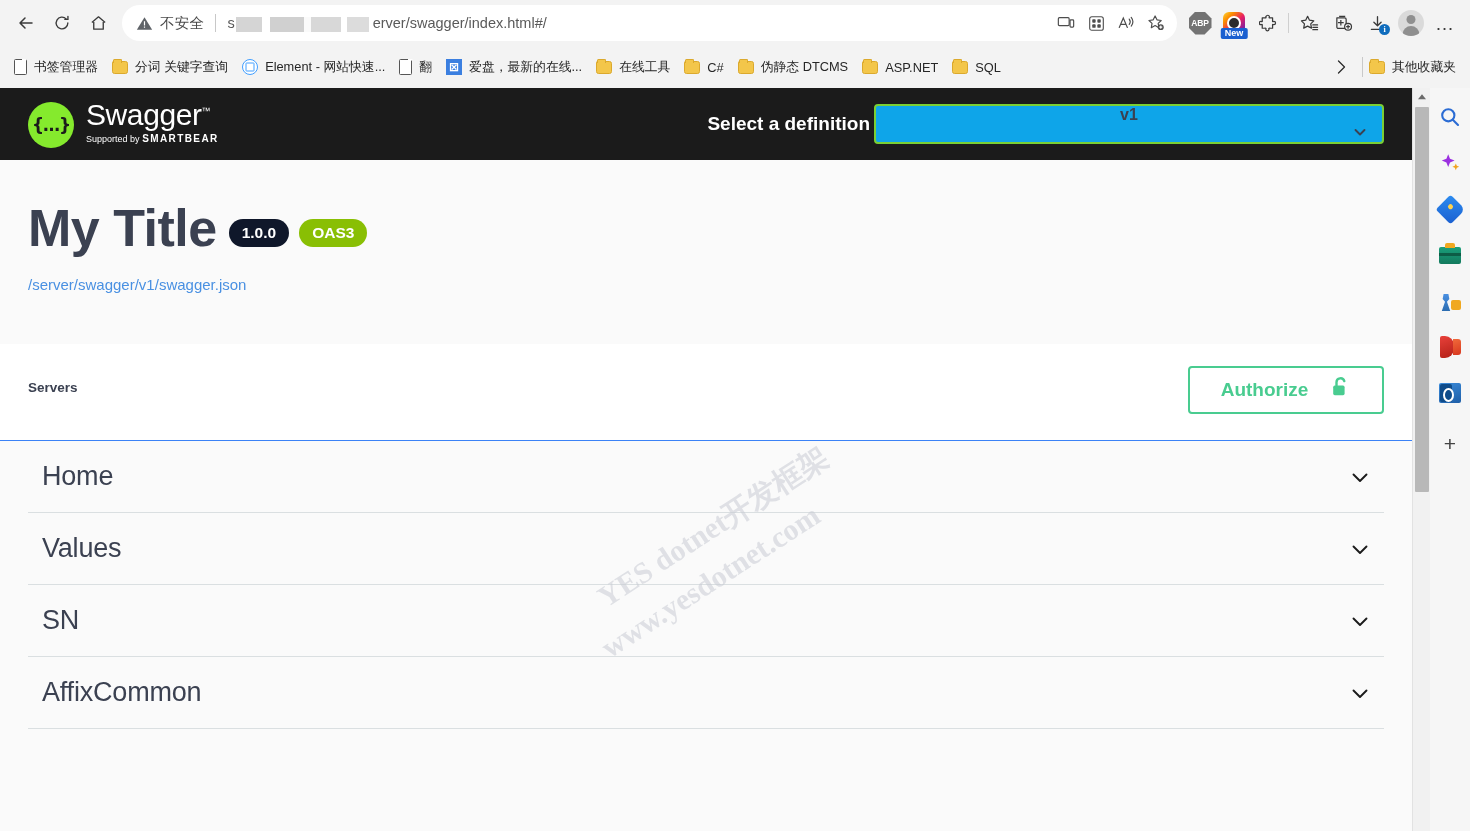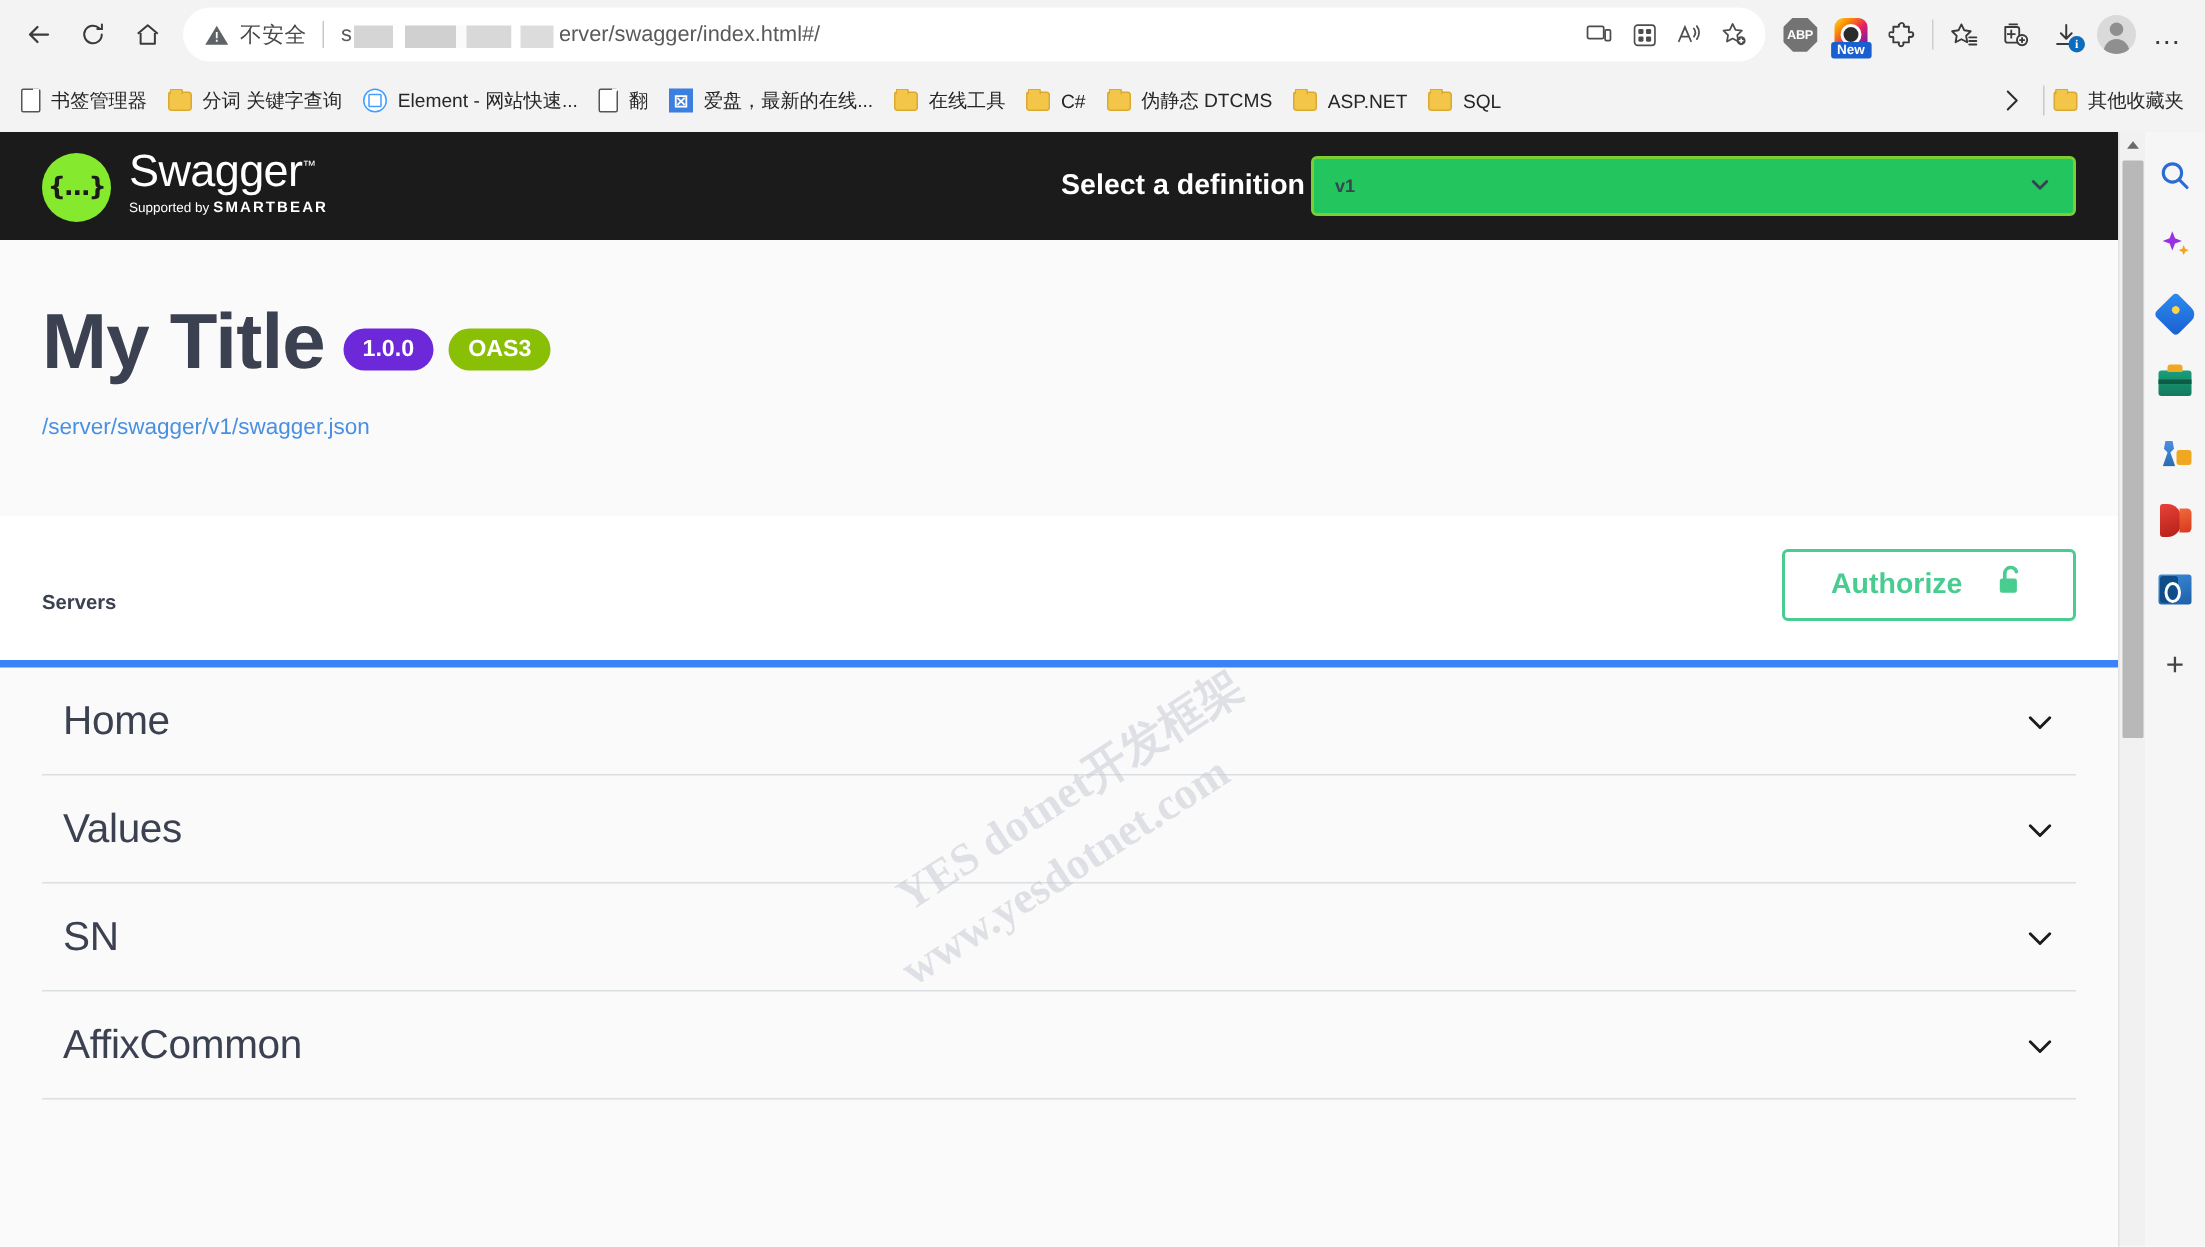--- a/index.html
+++ b/index.html
@@ -189,56 +189,57 @@
   .logo-sub span { font-size: 9px; }
 
   .def-wrap {
     margin-left: auto; display: flex; align-items: center; gap: 4px;
   }
   .def-label {
     color: #ffffff; font-size: 19px; font-weight: bold;
     font-family: "Liberation Sans", sans-serif;
   }
   .def-select {
-    width: 510px; height: 40px; background: #22c55e;
+    width: 510px; height: 40px; background: #0ea5e9;
     border: 2px solid #7acf34; border-radius: 4px;
     display: flex; align-items: center; padding: 0 14px;
-    font-size: 12px; font-weight: bold; color: #3b4151;
+    font-size: 16px; font-weight: bold; color: #3b4151;
     position: relative;
+    flex-direction: column;
   }
   .def-select .chev { margin-left: auto; color: #3b4151; }
 
   
   .info-block { background: #fafafa; padding: 42px 28px 0; }
   .title-row { display: flex; align-items: center; }
   .main-title {
     font-size: 52px; font-weight: bold; color: #3b4151; line-height: 1;
     font-family: "Liberation Sans", sans-serif; letter-spacing: -.5px;
   }
   .badge {
     display: inline-flex; align-items: center; justify-content: center;
     height: 28px; padding: 0 13px; border-radius: 57px;
     color: #fff; font-size: 15.5px; font-weight: bold;
     margin-left: 12px; position: relative; top: 5px;
   }
-  .badge.version { background: #6d28d9; text-align: right; }
+  .badge.version { background: #0f172a; text-align: right; }
   .badge.oas { background: #89bf04; margin-left: 10px; }
   .json-link {
     display: inline-block; margin-top: 22px;
     font-size: 15px; color: #4990e2;
     font-family: "Liberation Sans", sans-serif;
   }
 
   .info-spacer { height: 50px; background: #fafafa; }
 
   
   .servers-block {
     background: #ffffff; padding: 22px 28px 24px;
-    border-bottom: 5px solid #3b82f6;
-    display: flex; align-items: flex-end; position: relative;
+    border-bottom: 1px solid #3b82f6;
+    display: flex; align-items: center; position: relative;
   }
   .servers-left { }
   .servers-label {
     font-size: 13.5px; font-weight: bold; color: #3b4151; margin-bottom: 7px;
     font-family: "Liberation Sans", sans-serif;
   }
   .servers-select {
     width: 392px; height: 38px; background: #f7f7f7;
     border: 2px solid #41444e; border-radius: 4px;
     display: flex; align-items: center; padding: 0 13px;

